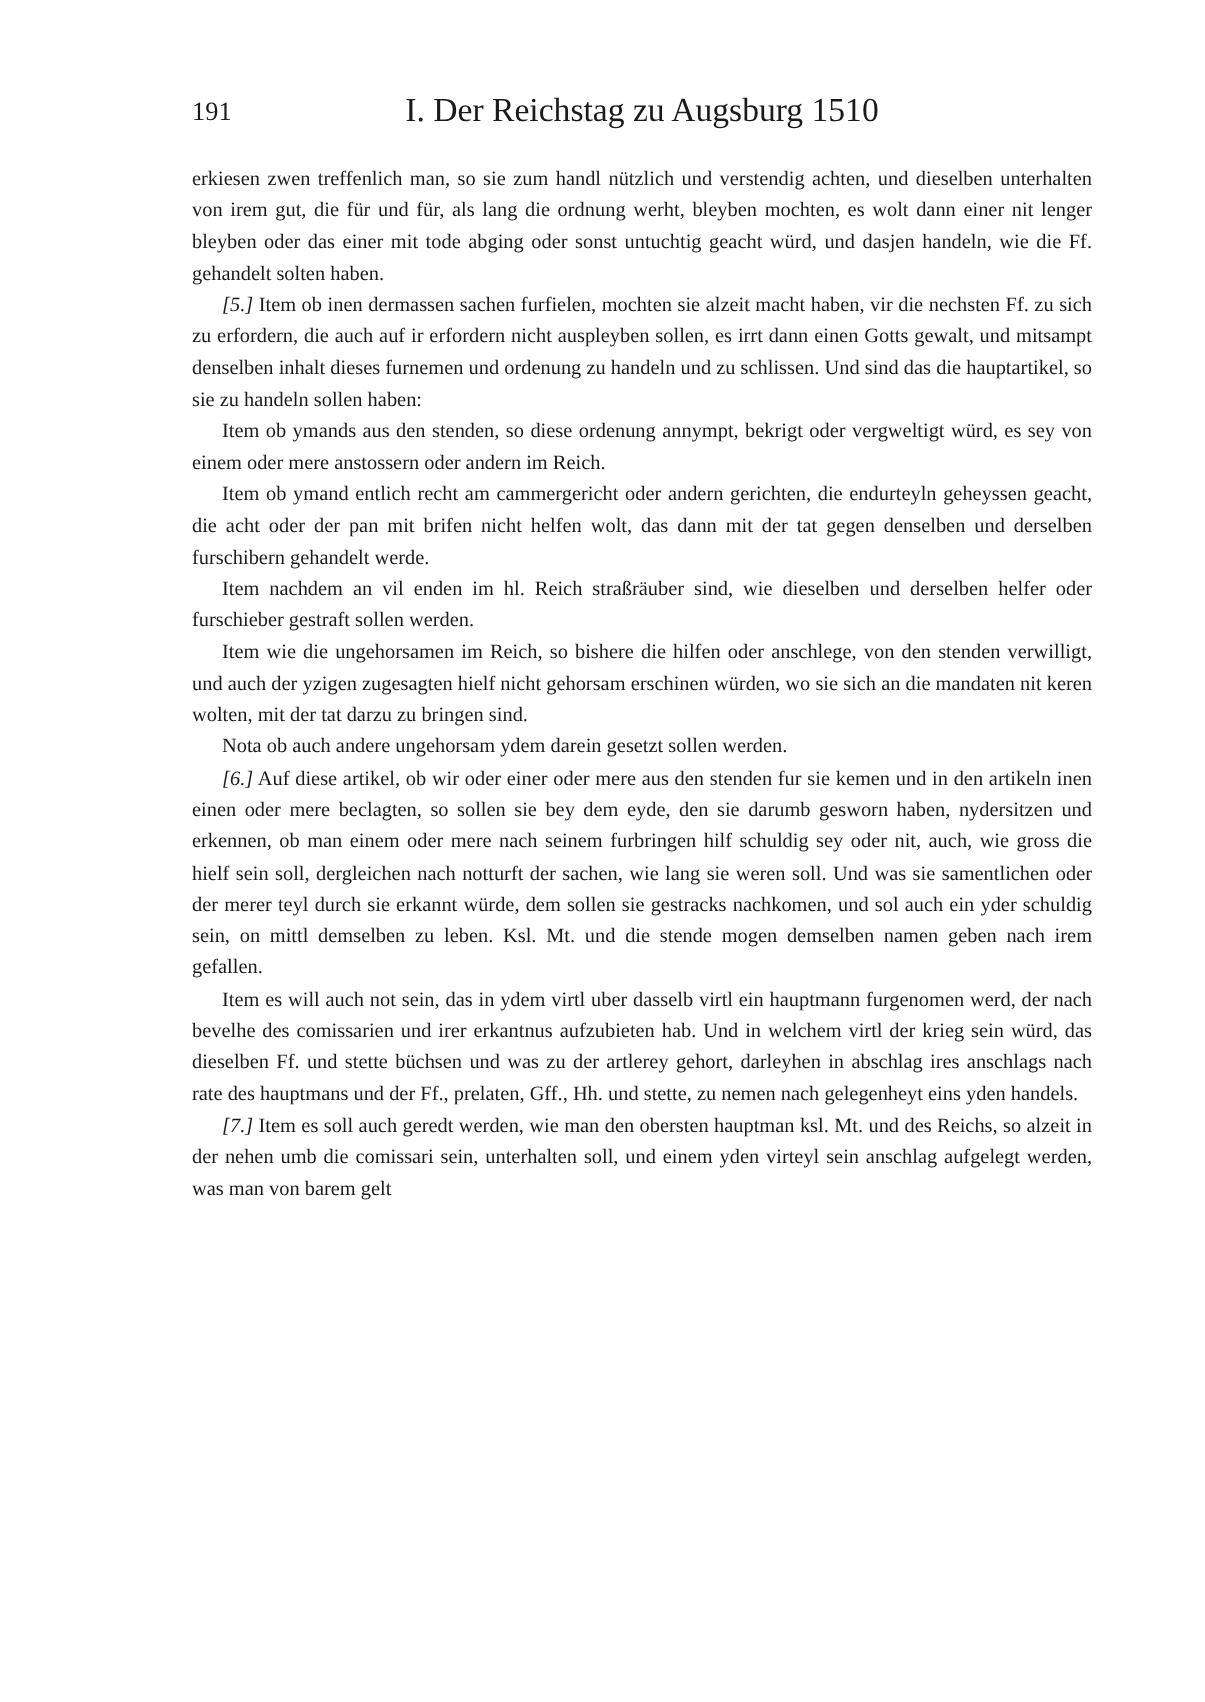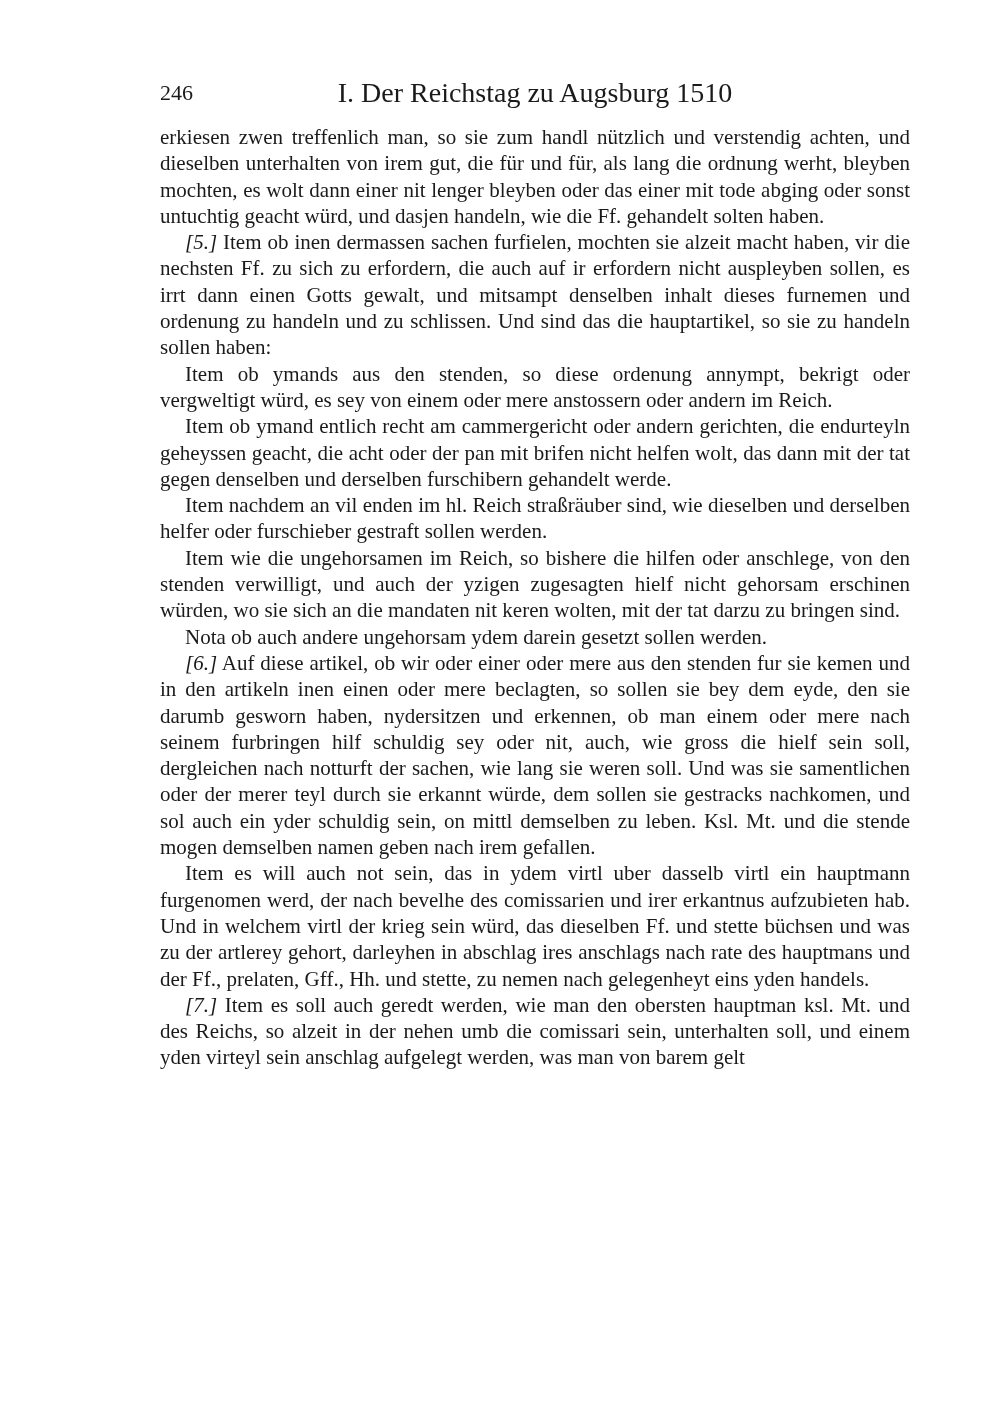--- a/index.html
+++ b/index.html
@@ -8,33 +8,33 @@
     font-family: "Liberation Serif", "DejaVu Serif", serif;
     color: #1a1a1a;
   }
   .header {
     position: absolute; top: 78px; left: 160px; width: 750px; height: 30px;
     font-size: 22px; line-height: 30px;
   }
   .page-number { position: absolute; left: 0; top: 0; }
   .running-head { position: absolute; left: 0; right: 0; top: 0; text-align: center; font-size: 28px; }
   .body-text {
-    position: absolute; top: 124px; left: 160px; width: 750px;
-    font-size: 21px; line-height: 26.3px;
+    position: absolute; top: 136px; left: 160px; width: 750px;
+    font-size: 17px; line-height: 26.3px;
     text-align: justify; hyphens: manual;
   }
   .para { margin: 0; text-indent: 25px; }
   .para.continuation { text-indent: 0; }
   .para-number { font-style: italic; }
 </style>
 </head>
 <body>
 
 <div class="header">
-  <span class="page-number">246</span>
+  <span class="page-number">191</span>
   <span class="running-head">I. Der Reichstag zu Augsburg 1510</span>
 </div>
 
 <div class="body-text">
   <p class="para continuation"><span class="para-number"></span><span>erkiesen zwen treffenlich man, so sie zum handl nützlich und verstendig achten, und dieselben unterhalten von irem gut, die für und für, als lang die ordnung werht, bleyben mochten, es wolt dann einer nit lenger bleyben oder das einer mit tode abging oder sonst untuchtig geacht würd, und dasjen handeln, wie die Ff. gehandelt solten haben.</span></p>
   <p class="para"><span class="para-number">[5.]</span><span> Item ob inen dermassen sachen furfielen, mochten sie alzeit macht haben, vir die nechsten Ff. zu sich zu erfordern, die auch auf ir erfordern nicht auspleyben sollen, es irrt dann einen Gotts gewalt, und mitsampt denselben inhalt dieses furnemen und ordenung zu handeln und zu schlissen. Und sind das die hauptartikel, so sie zu handeln sollen haben:</span></p>
   <p class="para"><span class="para-number"></span><span>Item ob ymands aus den stenden, so diese ordenung annympt, bekrigt oder vergweltigt würd, es sey von einem oder mere anstossern oder andern im Reich.</span></p>
   <p class="para"><span class="para-number"></span><span>Item ob ymand entlich recht am cammergericht oder andern gerichten, die endurteyln geheyssen geacht, die acht oder der pan mit brifen nicht helfen wolt, das dann mit der tat gegen denselben und derselben furschibern gehandelt werde.</span></p>
   <p class="para"><span class="para-number"></span><span>Item nachdem an vil enden im hl. Reich straßräuber sind, wie dieselben und derselben helfer oder furschieber gestraft sollen werden.</span></p>
   <p class="para"><span class="para-number"></span><span>Item wie die ungehorsamen im Reich, so bishere die hilfen oder anschlege, von den stenden verwilligt, und auch der yzigen zugesagten hielf nicht gehorsam erschinen würden, wo sie sich an die mandaten nit keren wolten, mit der tat darzu zu bringen sind.</span></p>

